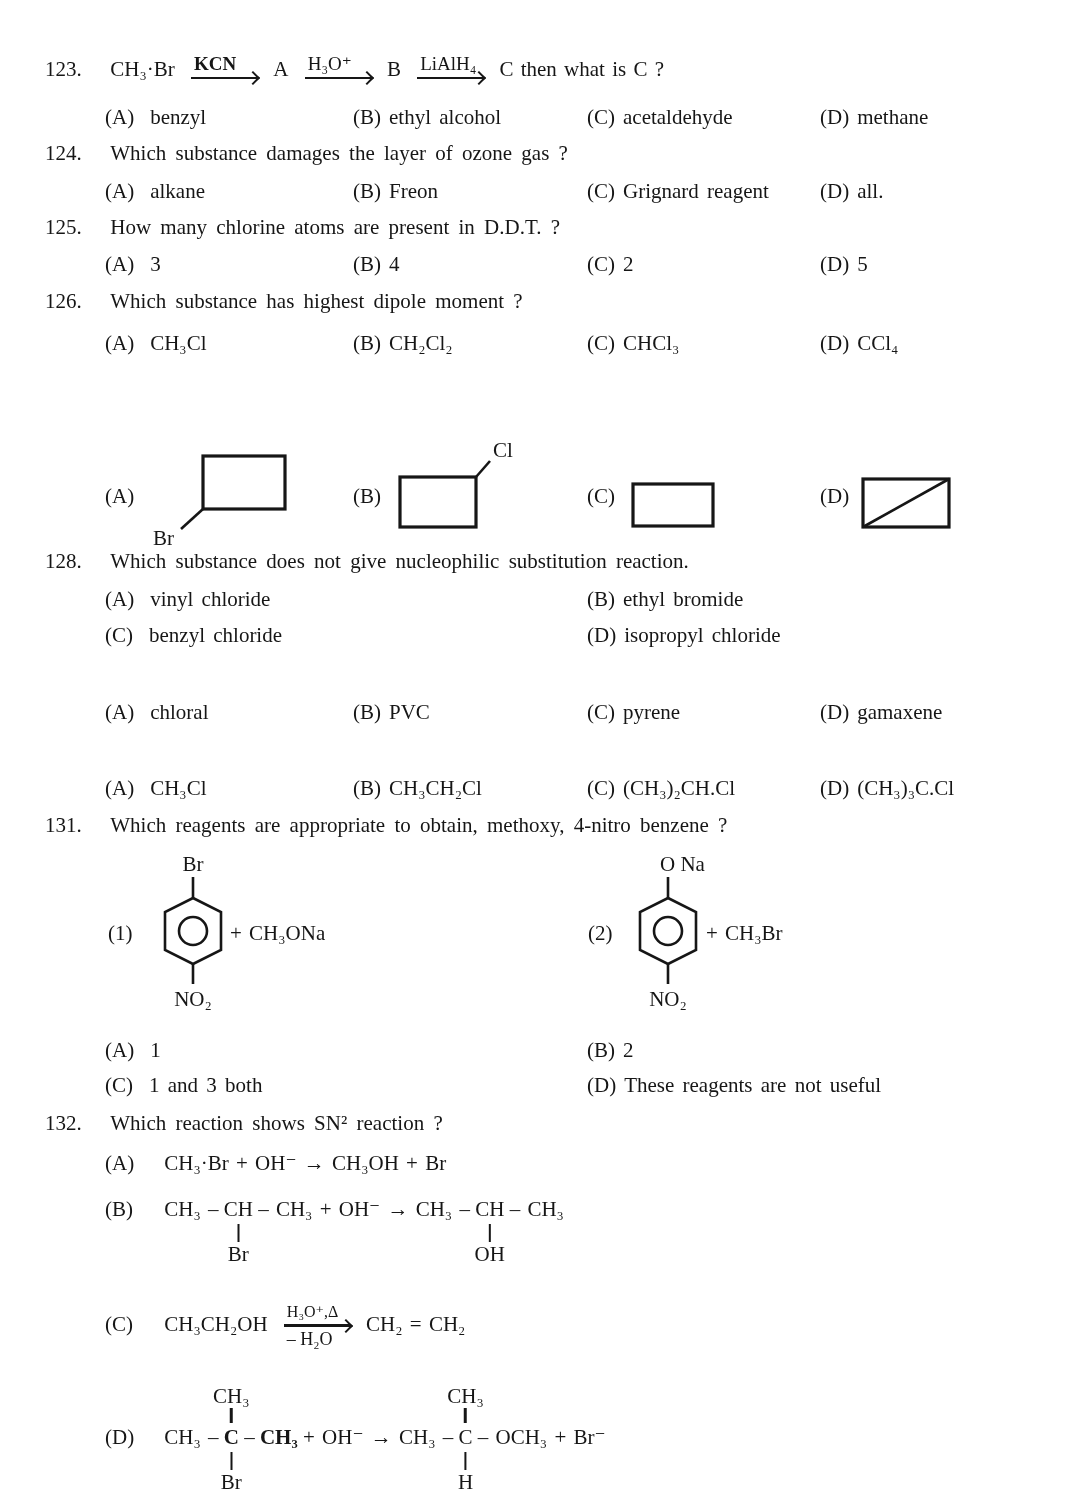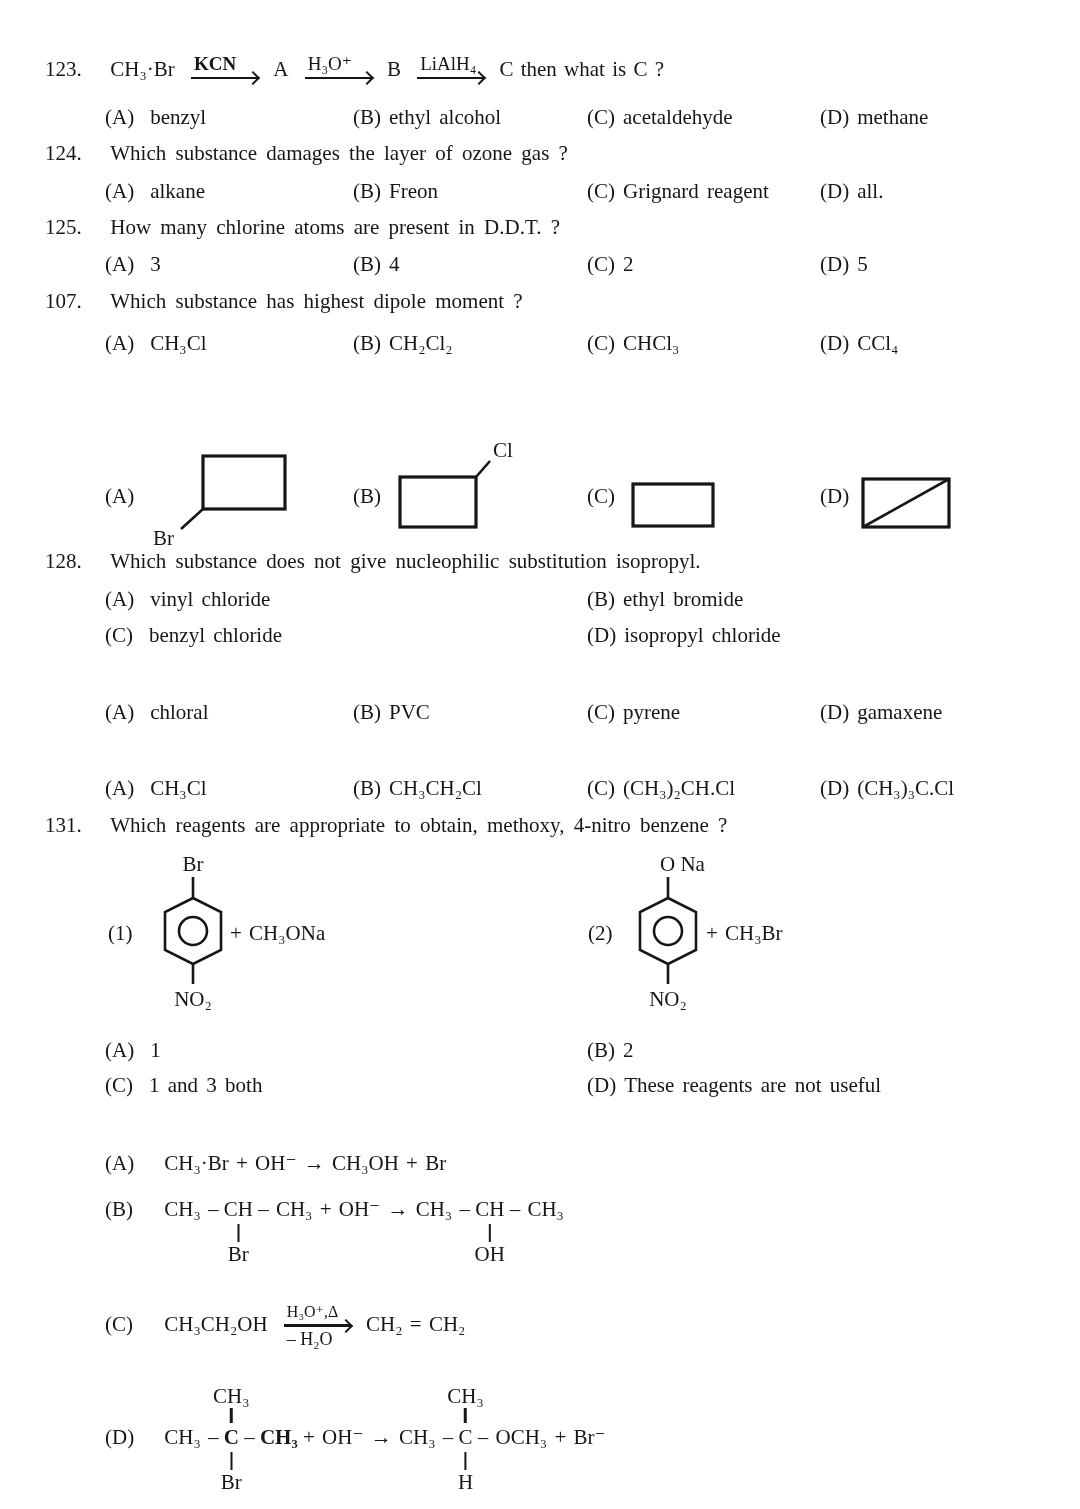--- a/index.html
+++ b/index.html
@@ -98,21 +98,21 @@
     <span class="qtext">How many chlorine atoms are present in D.D.T. ?</span>
   </div>
   <div class="optrow" style="top:251px">
     <span class="opt a" style="left:0"><span class="olabel">(A)</span><span class="otext">3</span></span>
     <span class="opt" style="left:248px"><span class="olabel">(B)</span><span class="otext">4</span></span>
     <span class="opt" style="left:482px"><span class="olabel">(C)</span><span class="otext">2</span></span>
     <span class="opt" style="left:715px"><span class="olabel">(D)</span><span class="otext">5</span></span>
   </div>
 
   <div class="row" style="top:288px">
-    <span class="qnum">107.</span>
+    <span class="qnum">126.</span>
     <span class="qtext">Which substance has highest dipole moment ?</span>
   </div>
   <div class="optrow" style="top:330px">
     <span class="opt a" style="left:0"><span class="olabel">(A)</span><span class="otext">CH₃Cl</span></span>
     <span class="opt" style="left:248px"><span class="olabel">(B)</span><span class="otext">CH₂Cl₂</span></span>
     <span class="opt" style="left:482px"><span class="olabel">(C)</span><span class="otext">CHCl₃</span></span>
     <span class="opt" style="left:715px"><span class="olabel">(D)</span><span class="otext">CCl₄</span></span>
   </div>
 
 
@@ -136,21 +136,21 @@
   </svg>
 
   <span class="slabel" style="left:820px; top:484px">(D)</span>
   <svg class="struct" style="left:860px; top:476px" width="95" height="56">
     <rect class="thick" x="3" y="3" width="86" height="48"></rect>
     <line x1="3" y1="51" x2="89" y2="3"></line>
   </svg>
 
   <div class="row" style="top:548px">
     <span class="qnum">128.</span>
-    <span class="qtext">Which substance does not give nucleophilic substitution isopropyl.</span>
+    <span class="qtext">Which substance does not give nucleophilic substitution reaction.</span>
   </div>
   <div class="optrow" style="top:586px">
     <span class="opt a" style="left:0"><span class="olabel">(A)</span><span class="otext">vinyl chloride</span></span>
     <span class="opt" style="left:482px"><span class="olabel">(B)</span><span class="otext">ethyl bromide</span></span>
   </div>
   <div class="optrow" style="top:622px">
     <span class="opt a" style="left:0"><span class="olabel">(C)</span><span class="otext">benzyl chloride</span></span>
     <span class="opt" style="left:482px"><span class="olabel">(D)</span><span class="otext">isopropyl chloride</span></span>
   </div>
 
@@ -197,20 +197,24 @@
 
   <div class="optrow" style="top:1037px">
     <span class="opt a" style="left:0"><span class="olabel">(A)</span><span class="otext">1</span></span>
     <span class="opt" style="left:482px"><span class="olabel">(B)</span><span class="otext">2</span></span>
   </div>
   <div class="optrow" style="top:1072px">
     <span class="opt a" style="left:0"><span class="olabel">(C)</span><span class="otext">1 and 3 both</span></span>
     <span class="opt" style="left:482px"><span class="olabel">(D)</span><span class="otext">These reagents are not useful</span></span>
   </div>
 
+  <div class="row" style="top:1110px">
+    <span class="qnum">132.</span>
+    <span class="qtext">Which reaction shows SN² reaction ?</span>
+  </div>
 
   <div class="row sub" style="top:1150px">
     <span class="olabel w">(A)</span>
     <span class="t">CH₃·Br + OH⁻ → CH₃OH + Br</span>
   </div>
 
   <div class="row sub" style="top:1196px">
     <span class="olabel w">(B)</span>
     <span class="t">CH₃ –</span>
     <span class="anchor"><span>CH</span><span class="below">

